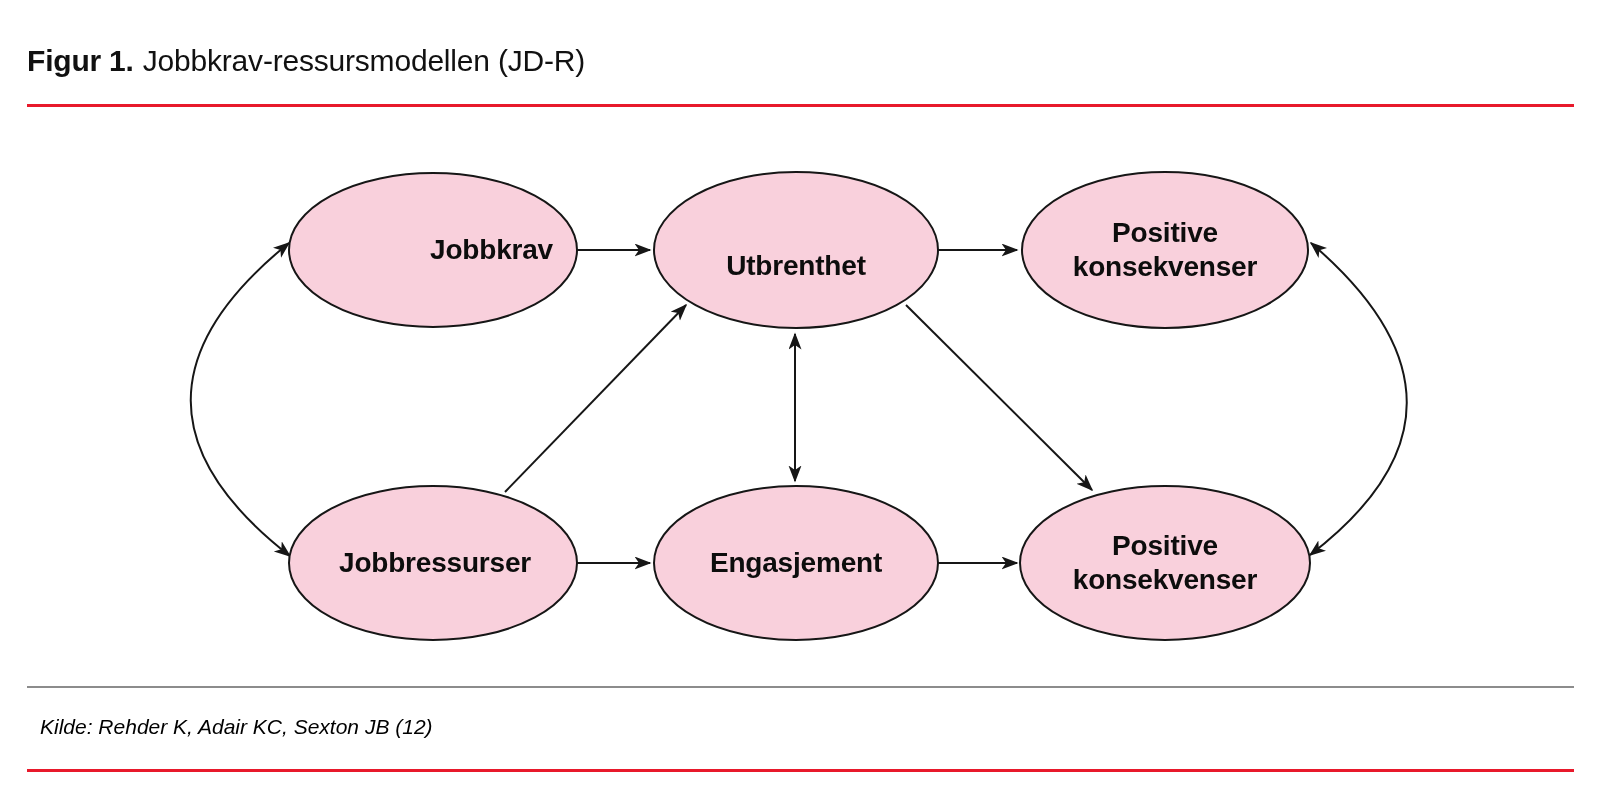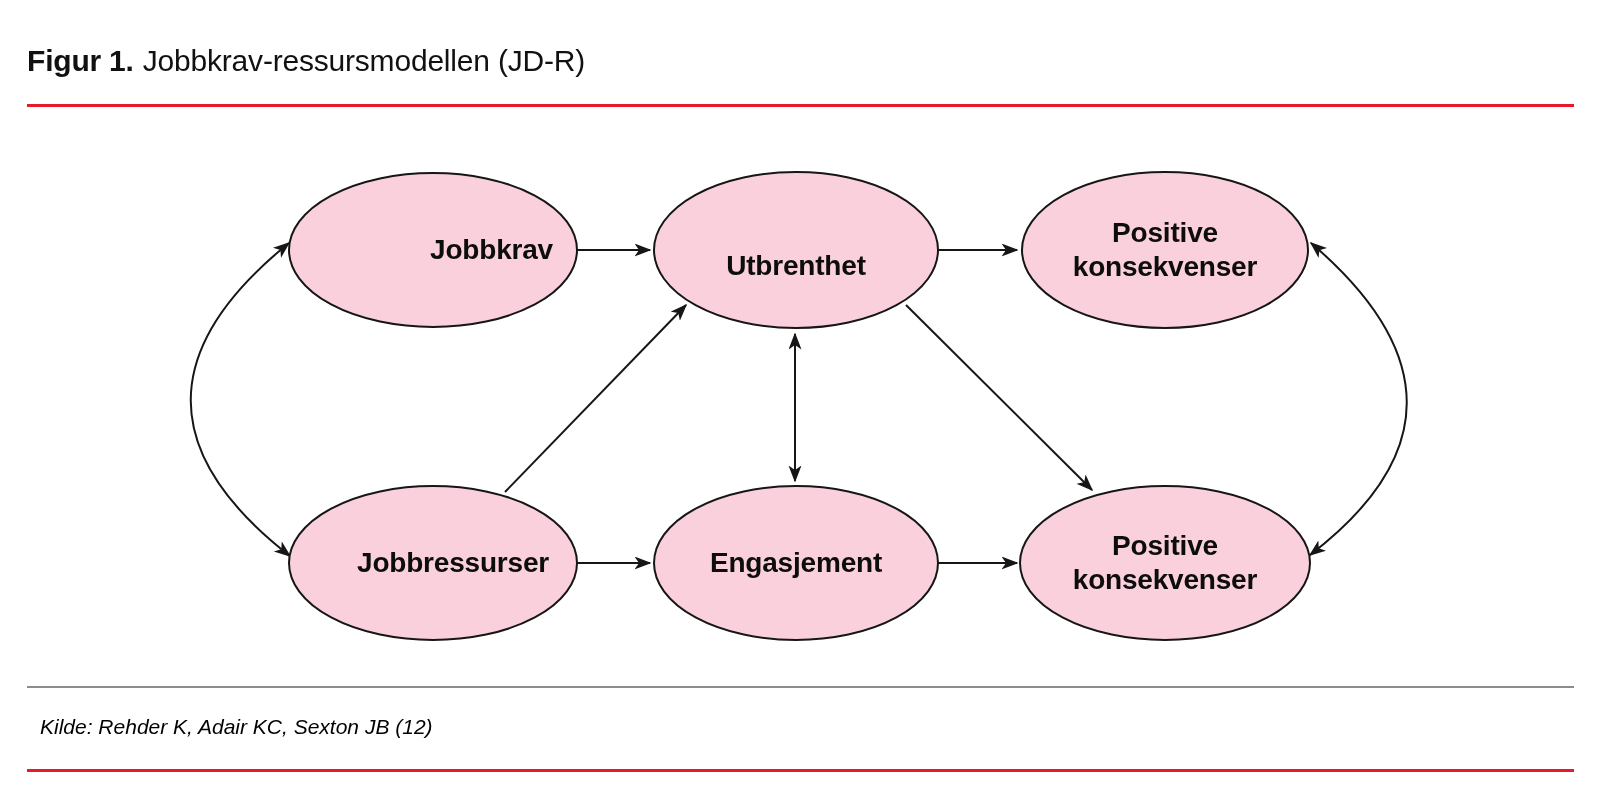--- a/index.html
+++ b/index.html
@@ -100,21 +100,21 @@
       <ellipse cx="1165" cy="250" rx="143" ry="78"></ellipse>
       <ellipse cx="433" cy="563" rx="144" ry="77"></ellipse>
       <ellipse cx="796" cy="563" rx="142" ry="77"></ellipse>
       <ellipse cx="1165" cy="563" rx="145" ry="77"></ellipse>
     </g>
   </svg>
 
   <div class="node-label" style="left:433px;  top:250px;text-align:right;">Jobbkrav</div>
   <div class="node-label" style="left:796px;  top:250px;margin-top:16px;">Utbrenthet</div>
   <div class="node-label" style="left:1165px; top:250px;">Positive konsekvenser</div>
-  <div class="node-label" style="left:453px;  top:563px;">Jobbressurser</div>
+  <div class="node-label" style="left:435px;  top:563px;">Jobbressurser</div>
   <div class="node-label" style="left:1165px; top:563px;">Positive konsekvenser</div>
   <div class="node-label" style="left:796px;  top:563px;">Engasjement</div>
 
   <div class="rule rule-gray"></div>
 
   <div class="source-note">Kilde: Rehder K, Adair KC, Sexton JB (12)</div>
 
   <div class="rule rule-red-bottom"></div>
 
 </div>

